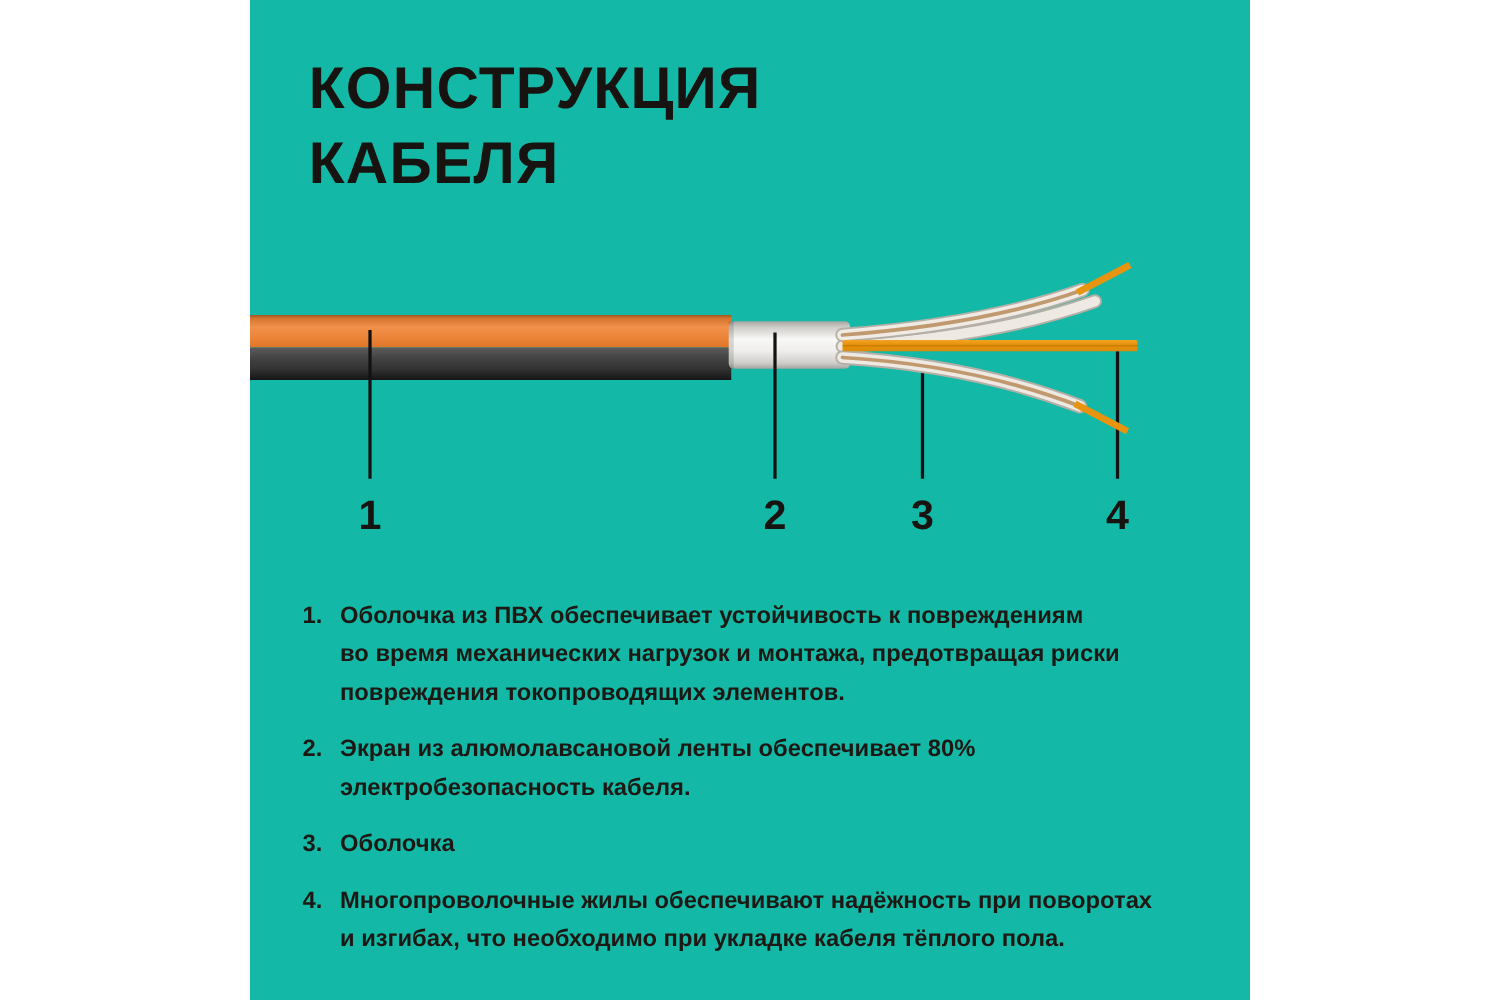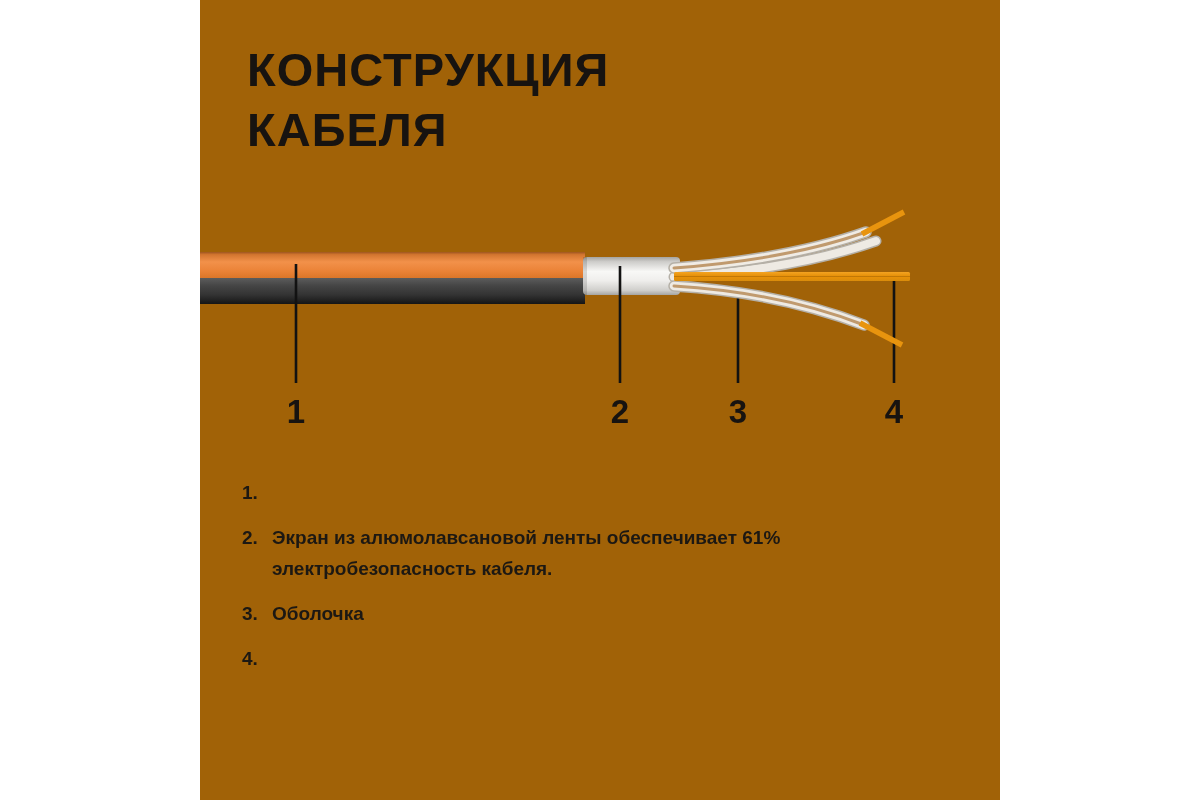--- a/index.html
+++ b/index.html
@@ -6,21 +6,21 @@
   body{
     width:1200px;height:800px;
     background:#ffffff;
     font-family:"Liberation Sans",sans-serif;
     position:relative;
     overflow:hidden;
   }
   .panel{
     position:absolute;left:200px;top:0;
     width:800px;height:800px;
-    background:#a16207;
+    background:#14b8a6;
   }
   .title{
     position:absolute;left:47px;top:40px;
     font-size:47px;line-height:60px;
     font-weight:800;
     color:#171310;
     letter-spacing:1px;
     white-space:pre-line;
   }
   .diagram{
@@ -122,28 +122,33 @@
   </svg>
 
   <div class="callout-num cn-1">1</div>
   <div class="callout-num cn-2">2</div>
   <div class="callout-num cn-3">3</div>
   <div class="callout-num cn-4">4</div>
 
   <div class="legend">
     <div class="legend-item">
       <span class="num">1.</span>
+      <span class="txt">Оболочка из ПВХ обеспечивает устойчивость к повреждениям
+во время механических нагрузок и монтажа, предотвращая риски
+повреждения токопроводящих элементов.</span>
     </div>
     <div class="legend-item">
       <span class="num">2.</span>
-      <span class="txt">Экран из алюмолавсановой ленты обеспечивает 61%
+      <span class="txt">Экран из алюмолавсановой ленты обеспечивает 80%
 электробезопасность кабеля.</span>
     </div>
     <div class="legend-item">
       <span class="num">3.</span>
       <span class="txt">Оболочка</span>
     </div>
     <div class="legend-item">
       <span class="num">4.</span>
+      <span class="txt">Многопроволочные жилы обеспечивают надёжность при поворотах
+и изгибах, что необходимо при укладке кабеля тёплого пола.</span>
     </div>
   </div>
 
 </div>
 
 </body></html>

